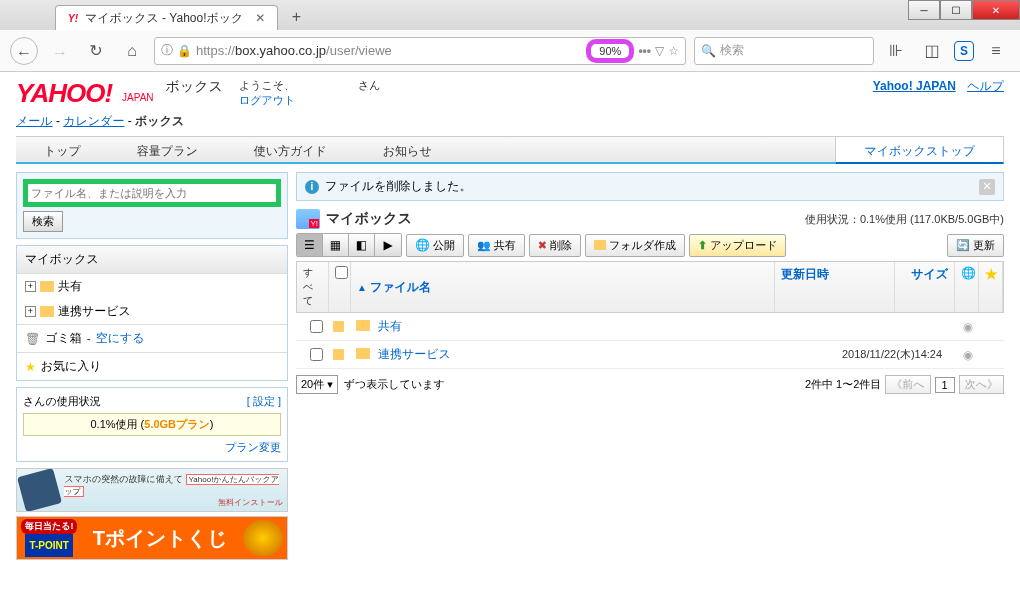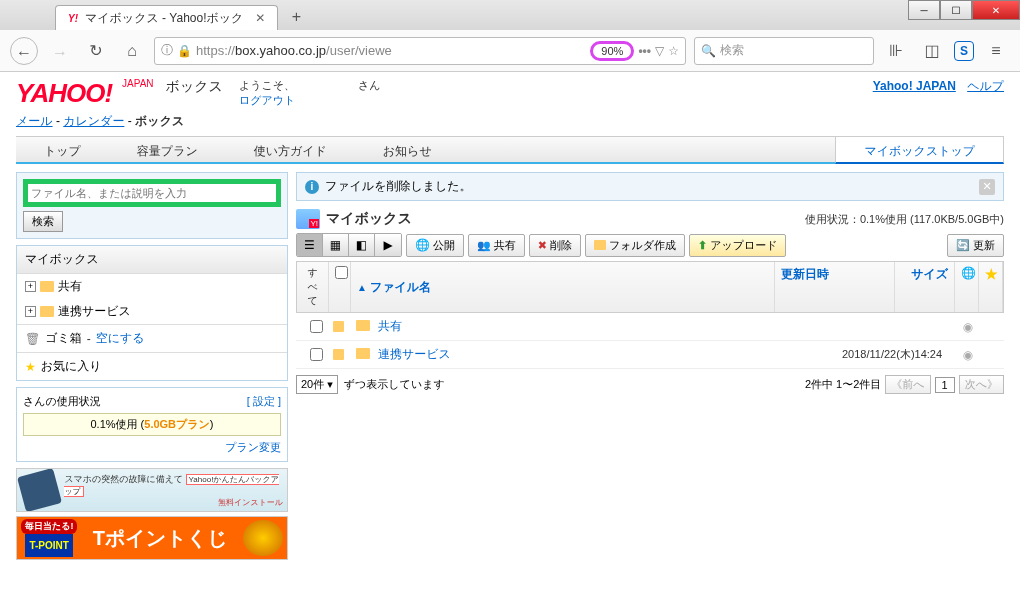--- a/index.html
+++ b/index.html
@@ -15,21 +15,21 @@
 .win-min { background: linear-gradient(#f8f8f8,#ddd); }
 .win-max { background: linear-gradient(#f8f8f8,#ddd); }
 .win-close { background: linear-gradient(#f55,#c22); color: #fff; width: 48px; }
 .navbar { height: 42px; border-bottom: 1px solid #ccc; display: flex; align-items: center; padding: 0 10px; gap: 8px; background: #fafafa; }
 .nav-icon { width: 28px; height: 28px; border-radius: 4px; display: flex; align-items: center; justify-content: center; font-size: 16px; color: #555; }
 .nav-back { border: 1px solid #bbb; border-radius: 50%; }
 .urlbar { flex: 1; height: 28px; border: 1px solid #bbb; border-radius: 3px; display: flex; align-items: center; padding: 0 6px; gap: 4px; background: #fff; }
 .lock { color: #0a0; font-size: 12px; }
 .url-text { color: #888; font-size: 13px; flex: 1; }
 .url-domain { color: #333; }
-.zoom-badge { border: 3px solid #d946ef; border-radius: 10px; padding: 1px 8px; font-size: 11px; color: #333; }
+.zoom-badge { border: 5px solid #d946ef; border-radius: 10px; padding: 1px 8px; font-size: 11px; color: #333; }
 .searchbox { width: 180px; height: 28px; border: 1px solid #bbb; border-radius: 3px; display: flex; align-items: center; padding: 0 6px; gap: 4px; background: #fff; color: #999; }
 .content { height: 539px; overflow: hidden; background: #fff; padding: 6px 16px 4px 16px; }
 .page-header { display: flex; align-items: flex-start; gap: 8px; margin-bottom: 4px; }
 .logo { display: flex; align-items: baseline; }
 .logo-yahoo { color: #f03; font-weight: bold; font-style: italic; font-size: 26px; letter-spacing: -1px; }
 .logo-japan { color: #f03; font-size: 10px; margin-left: 2px; }
 .logo-box { color: #333; font-size: 14px; margin-left: 4px; }
 .welcome { font-size: 11px; color: #333; margin-left: 8px; }
 .logout { color: #06c; font-size: 11px; }
 .header-right { margin-left: auto; font-size: 12px; }
@@ -77,21 +77,21 @@
 .toolbar { display: flex; gap: 4px; margin-bottom: 4px; align-items: center; }
 .view-btns { display: flex; border: 1px solid #aaa; border-radius: 2px; overflow: hidden; }
 .view-btn { width: 26px; height: 22px; background: linear-gradient(#fff,#ddd); display: flex; align-items: center; justify-content: center; font-size: 12px; border-right: 1px solid #aaa; }
 .view-btn.active { background: #bbb; }
 .view-btn:last-child { border-right: none; }
 .tb-btn { border: 1px solid #aaa; background: linear-gradient(#fff,#e8e8e8); padding: 3px 8px; font-size: 11px; border-radius: 2px; display: flex; align-items: center; gap: 3px; }
 .tb-btn.upload { background: linear-gradient(#ffffe0,#ffe8a0); }
 .tb-btn.refresh { margin-left: auto; }
 .table-header { display: flex; background: linear-gradient(#fafafa,#eee); border: 1px solid #ccc; font-size: 12px; color: #06c; font-weight: bold; }
 .th { padding: 4px 6px; border-right: 1px solid #ddd; }
-.th-all { width: 32px; color: #333; font-weight: normal; font-size: 10px; text-align: center; }
+.th-all { width: 32px; color: #333; font-weight: normal; font-size: 10px; }
 .th-check { width: 22px; }
 .th-name { flex: 1; display: flex; align-items: center; gap: 3px; }
 .th-size { width: 60px; text-align: right; }
 .th-date { width: 120px; }
 .th-pub { width: 24px; }
 .th-star { width: 24px; }
 .table-row { display: flex; border-bottom: 1px solid #eee; font-size: 12px; align-items: center; }
 .td { padding: 5px 6px; }
 .td-check { width: 54px; display: flex; align-items: center; gap: 4px; }
 .td-check input { margin-left: 8px; }
@@ -153,21 +153,21 @@
     <div class="nav-icon">◫</div>
     <div class="nav-icon" style="color:#06c;border:1px solid #06c;width:20px;height:20px;font-weight:bold;font-size:12px">S</div>
     <div class="nav-icon">≡</div>
   </div>
 
   <div class="content">
     <div class="page-header">
       <div class="logo">
         <span class="logo-yahoo">YAHOO!</span>
       </div>
-      <div style="display:flex;">
+      <div style="display:flex;flex-direction:column">
         <div style="height:14px"></div>
         <span class="logo-japan">JAPAN</span>
       </div>
       <span class="logo-box">ボックス</span>
       <div class="welcome">
         <span>ようこそ、</span>
         <span style="margin-left:60px">さん</span><br>
         <a class="logout">ログアウト</a>
       </div>
       <div class="header-right">

